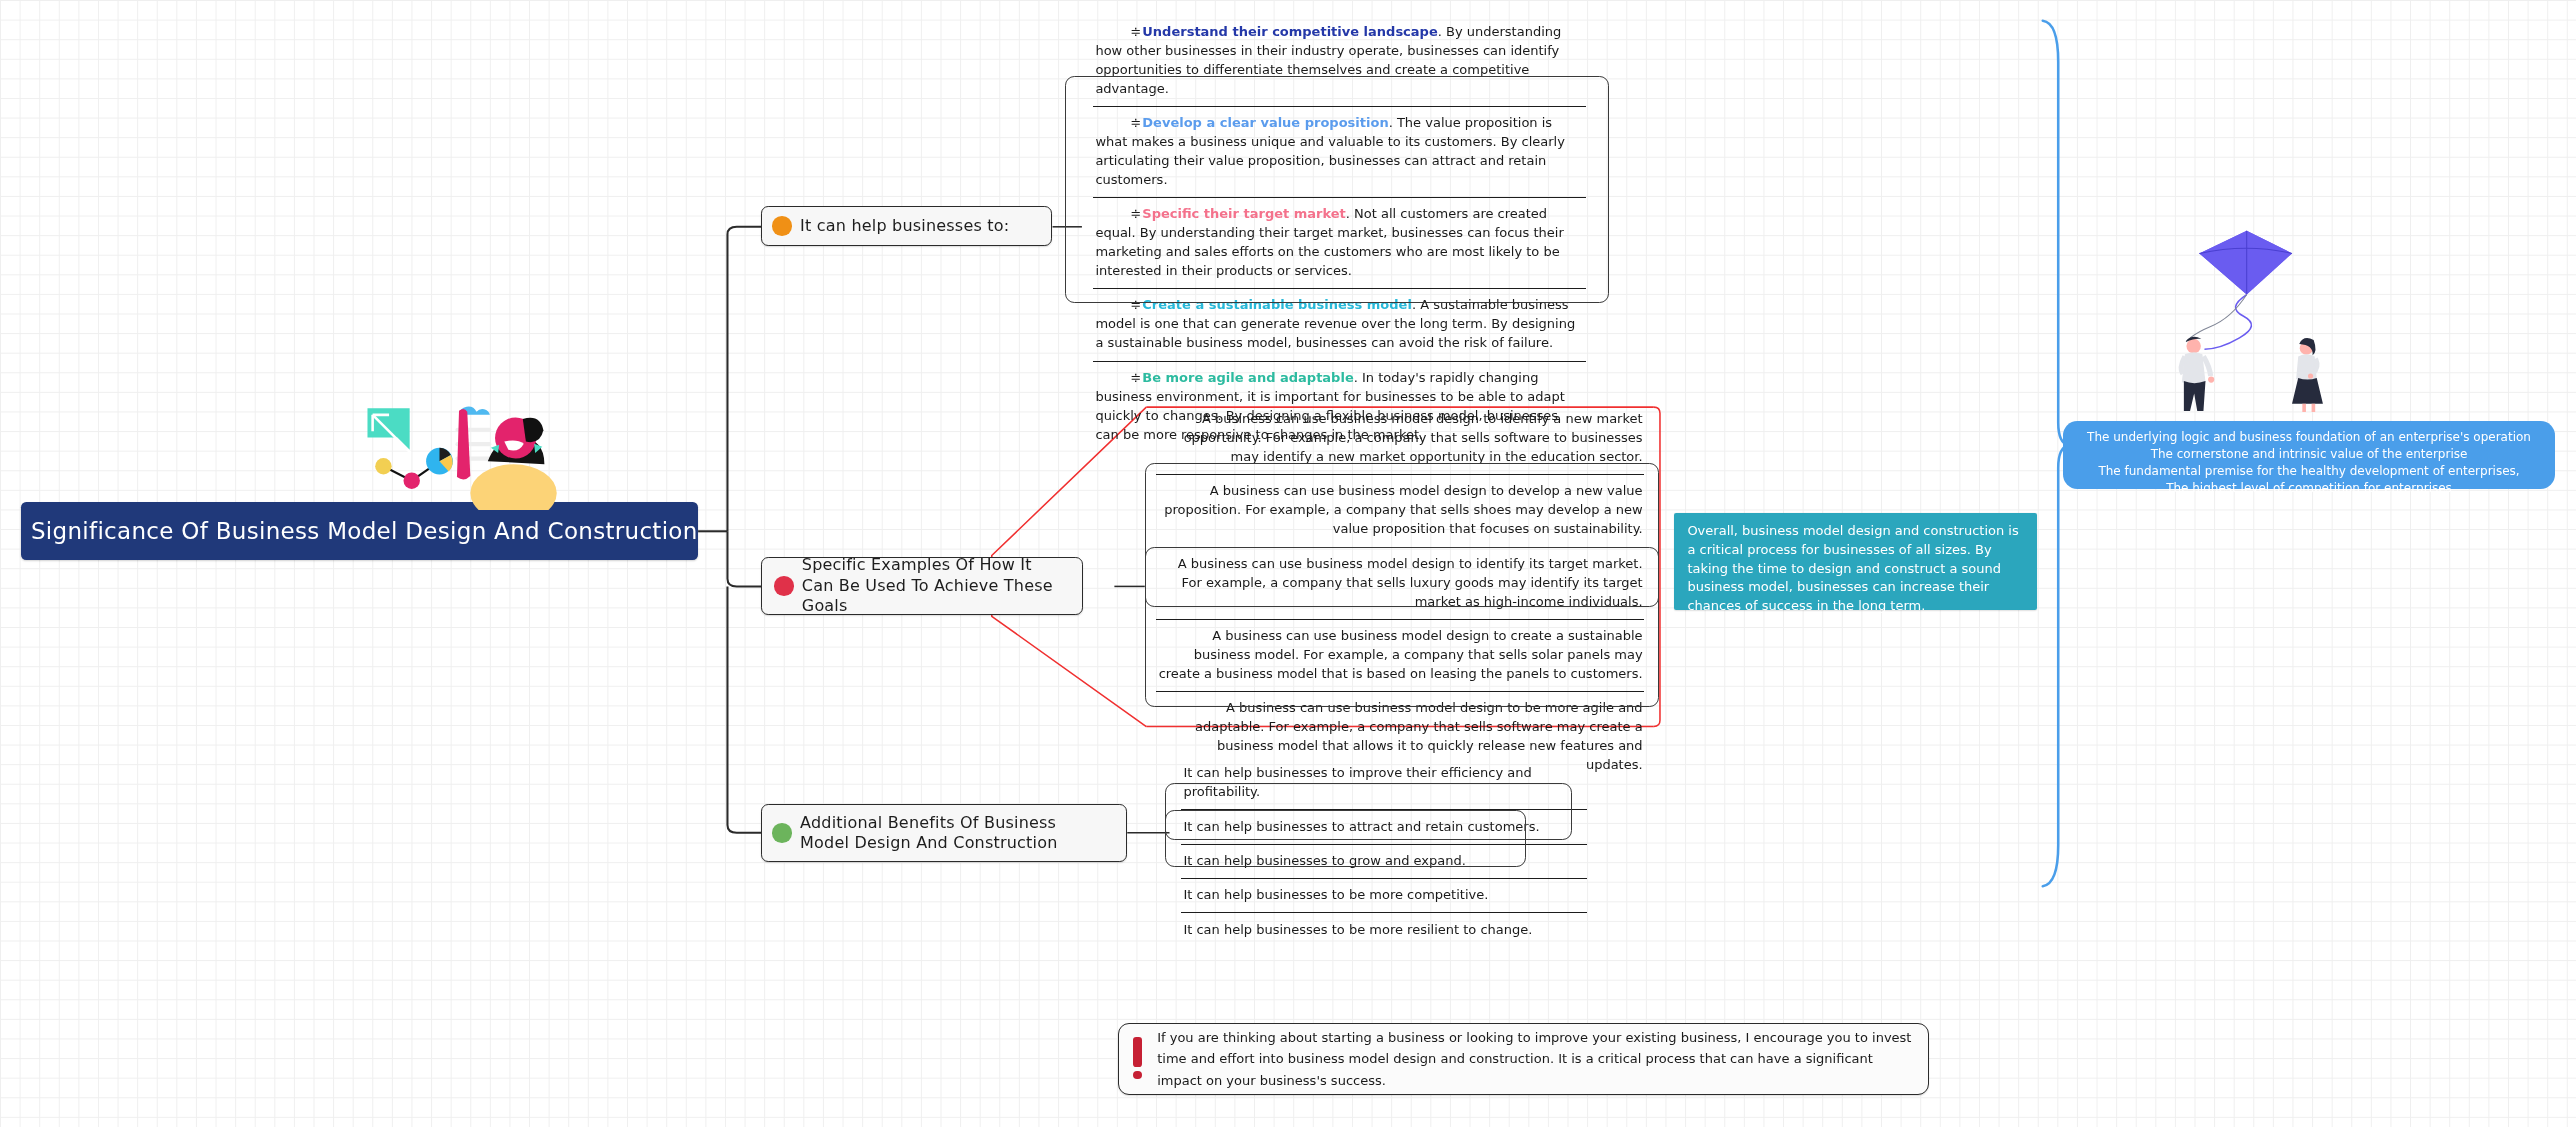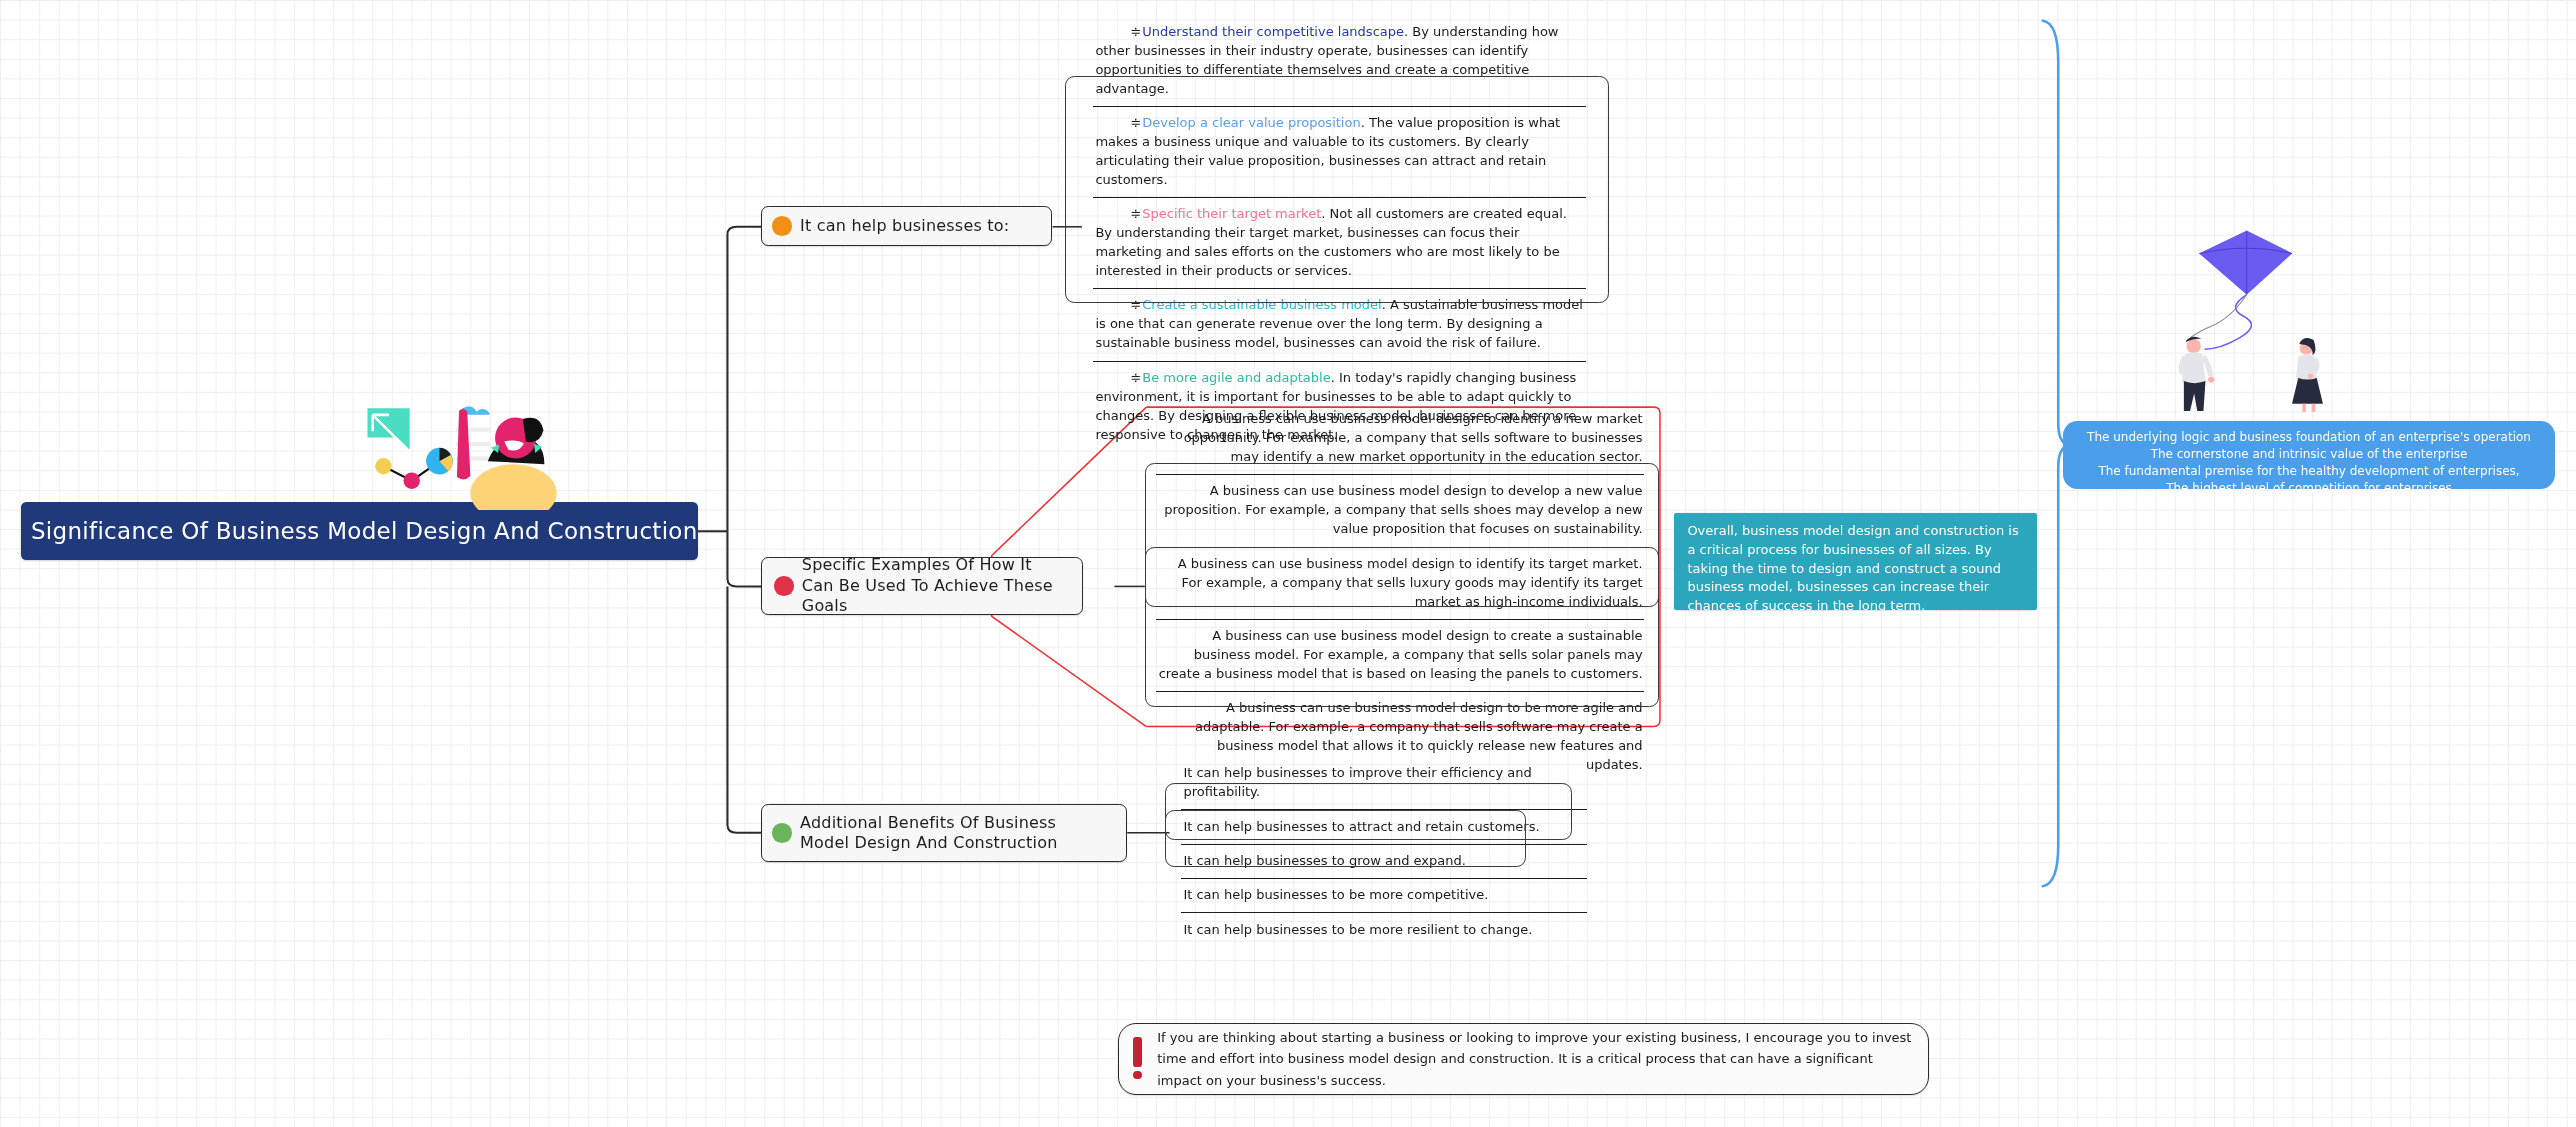--- a/index.html
+++ b/index.html
@@ -57,21 +57,21 @@
     font-family:"DejaVu Sans", sans-serif;
   }
   .leaf .ul {
     position:absolute; left:11.3px; right:11.3px; bottom:0; height:1px; background:#1d1d1d;
   }
   .leaf.nobord .ul { display:none; }
   .leaf .bullet {
     display:inline-block; margin-right:1px;
     font-size:13px; vertical-align:baseline;
   }
-  .leaf .kw { font-weight:normal; }
+  .leaf .kw { font-weight:bold; }
   .indent { text-indent:17.5px; }
 
   
   .grp-outline {
     position:absolute; border:1.5px solid #3a3a3a; border-radius:9.3px;
     background:transparent; pointer-events:none;
   }
 
   
   #teal-box {
@@ -85,21 +85,21 @@
     position:absolute; left:2063px; top:421px; width:492px; height:68px;
     background:#4a9eea; border-radius:14.4px; padding:8.2px 14.4px;
     color:#ffffff; font-size:12px; line-height:1.40;
     font-family:"DejaVu Sans", sans-serif;
     text-align:center;
   }
 
   
   #note-box {
     position:absolute; left:1118px; top:1023px; width:811px; height:72px;
-    background:#fbfbfb; border:1.5px solid #2b2b2b; border-radius:18px;
+    background:#fbfbfb; border:1.5px solid #2b2b2b; border-radius:11px;
     display:flex; align-items:center; gap:13.4px; padding:6.2px 14.4px 6.2px 12.4px;
     box-shadow:0 1px 1.5px rgba(0,0,0,.13);
   }
   #note-box .bang {
     flex:0 0 12.4px; width:12.4px; height:44px; position:relative;
   }
   #note-box .bang .bar { position:absolute; left:2.1px; top:0; width:8.2px; height:30px;
     background:#c62034; border-radius:3.1px; }
   #note-box .bang .pt { position:absolute; left:2.1px; top:34px; width:8.2px; height:8.2px;
     background:#c62034; border-radius:50%; }

